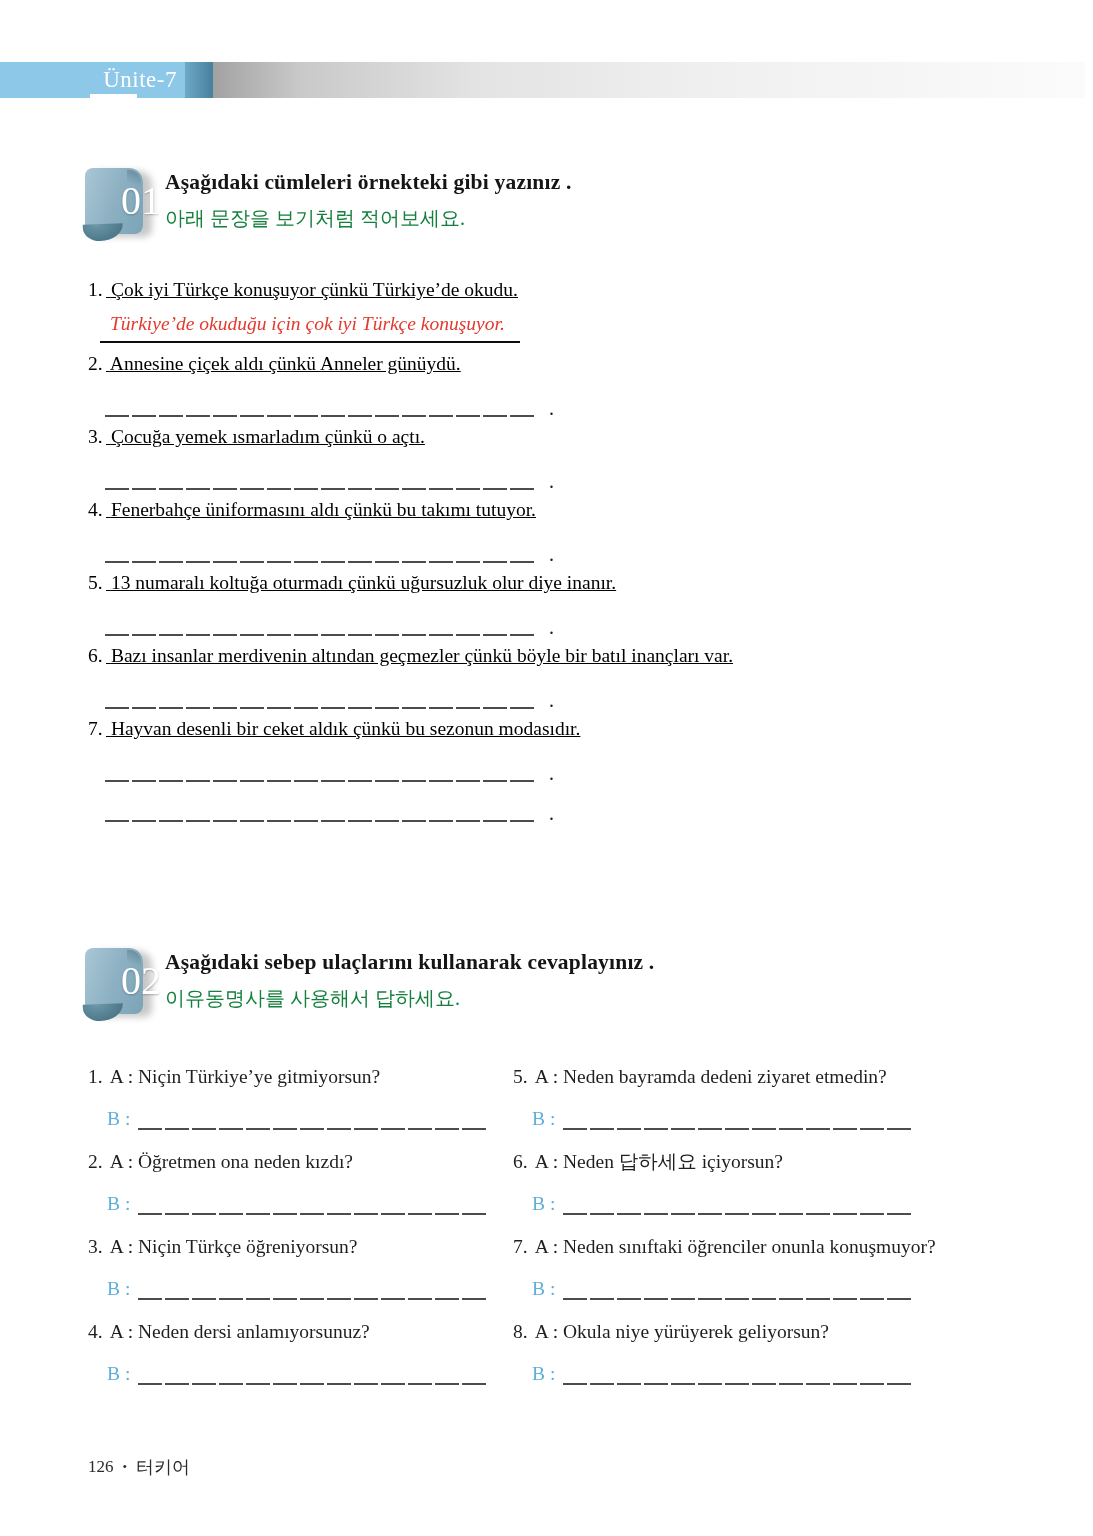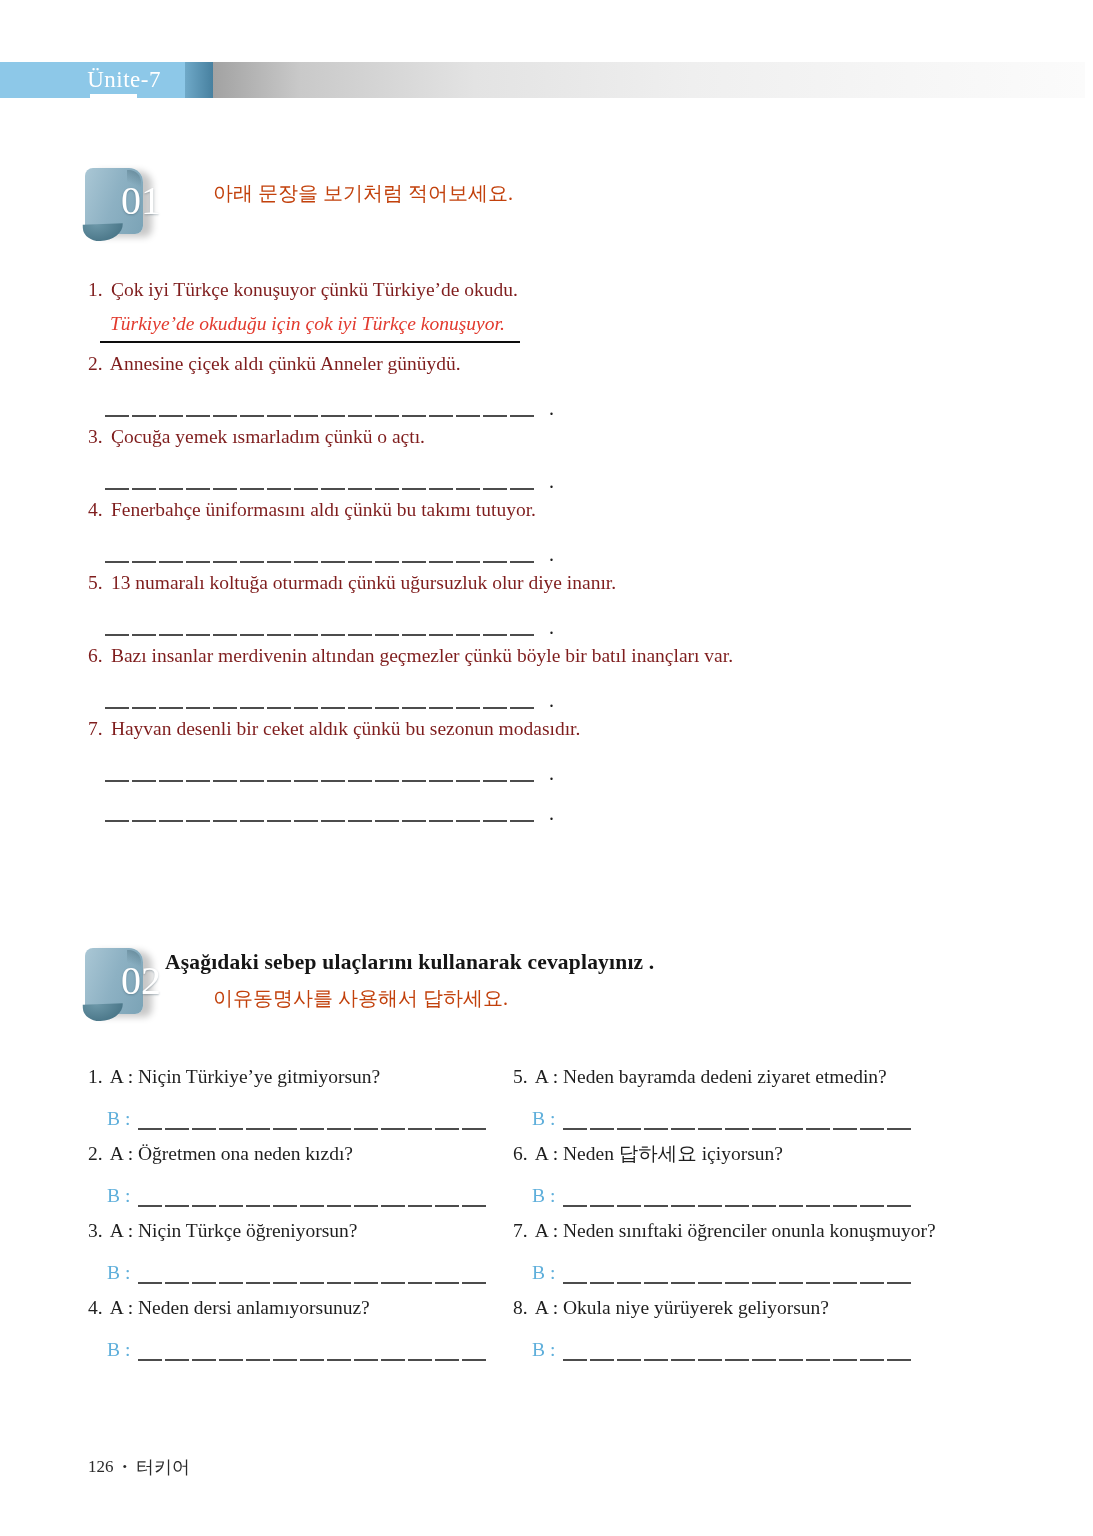--- a/index.html
+++ b/index.html
@@ -13,21 +13,21 @@
     overflow:hidden;
   }
 
   
   .header-bar { position:absolute; top:62px; left:0; width:1085px; height:36px; display:flex; }
   .header-blue {
     width:185px; height:100%;
     background:#8dc8e8;
     color:#ffffff;
     display:flex; align-items:center; justify-content:flex-end;
-    padding-right:24px;
+    padding-right:8px;
     font-size:23px; letter-spacing:0.5px;
     position:relative;
   }
   .header-notch { position:absolute; left:90px; bottom:0; width:47px; height:4px; background:#ffffff; }
   .header-darkblue { width:28px; height:100%; background:linear-gradient(90deg,#6fa9c8,#47809f); }
   .header-gray { flex:1; height:100%;
     background:linear-gradient(90deg,#a2a2a2 0%,#c9c9c9 10%,#e3e3e3 30%,#efefef 55%,#f6f6f6 80%,#fbfbfb 100%);
   }
 
   
@@ -54,25 +54,25 @@
   }
   .badge-num {
     position:absolute; left:0; top:4px; width:100%;
     text-align:center; color:#ffffff;
     font-size:40px; line-height:58px;
     text-shadow:0 1px 2px rgba(40,70,85,0.35);
     padding-left:36px;
   }
   .head-text { margin-left:22px; padding-top:2px; }
   .head-title { font-weight:bold; font-size:21.5px; color:#151515; letter-spacing:0.2px; }
-  .head-sub { font-size:20px; margin-top:10px; color:#c2410c;margin-left:48px; }
+  .head-sub { font-size:20px; margin-top:10px; color:#15803d; }
 
   
   .ex1 { position:absolute; left:88px; top:276px; width:950px; }
-  .item-line { font-size:19.5px; line-height:27px; color:#7f1d1d; }
+  .item-line { font-size:19.5px; line-height:27px; color:#000000;text-decoration:underline; }
   .item-num { display:inline-block; min-width:18px; }
   .blank-row { display:flex; align-items:flex-end; margin:16px 0 6px 17px; height:24px; }
   .blank-line {
     width:432px; height:22px;
     background:repeating-linear-gradient(90deg,#4c4c4c 0 24px, rgba(0,0,0,0) 24px 27px);
     background-size:100% 2px; background-position:0 100%; background-repeat:no-repeat;
   }
   .blank-dot { font-size:20px; margin-left:12px; line-height:18px; color:#1c1c1c; }
   .answer-row {
     margin:8px 0 7px 12px; height:32px; width:420px;
@@ -81,21 +81,21 @@
   .answer-text {
     font-style:italic; color:#e23a2e; font-size:19.5px;
     padding-left:10px; line-height:26px; display:block;
   }
 
   
   .ex2 { position:absolute; left:88px; top:1063px; width:950px; display:flex; }
   .ex2-col { display:flex; flex-direction:column; }
   .ex2-col.left  { width:425px; }
   .ex2-col.right { width:525px; }
-  .qa-block { margin-bottom:10px; }
+  .qa-block { margin-bottom:18px; }
   .q-line { font-size:19.5px; line-height:27px; color:#1f1f1f; }
   .b-row { display:flex; align-items:flex-end; margin:14px 0 0 19px; height:26px; }
   .b-label { color:#5fafdb; font-size:19.5px; line-height:22px; margin-right:8px; }
   .b-line {
     width:348px; height:22px;
     background:repeating-linear-gradient(90deg,#4c4c4c 0 24px, rgba(0,0,0,0) 24px 27px);
     background-size:100% 2px; background-position:0 100%; background-repeat:no-repeat;
   }
 
   
@@ -115,20 +115,21 @@
     </div>
     <div class="header-darkblue"></div>
     <div class="header-gray"></div>
   </div>
 
   <div class="section-head" style="top:168px;">
     <div class="badge">
       <div class="badge-num">01</div>
     </div>
     <div class="head-text">
+      <div class="head-title">Aşağıdaki cümleleri örnekteki gibi yazınız .</div>
       <div class="head-sub">아래 문장을 보기처럼 적어보세요.</div>
     </div>
   </div>
 
   <div class="ex1">
 
     <div class="item-line">
       <span class="item-num">1.</span>
       <span>Çok iyi Türkçe konuşuyor çünkü Türkiye’de okudu.</span>
     </div>

